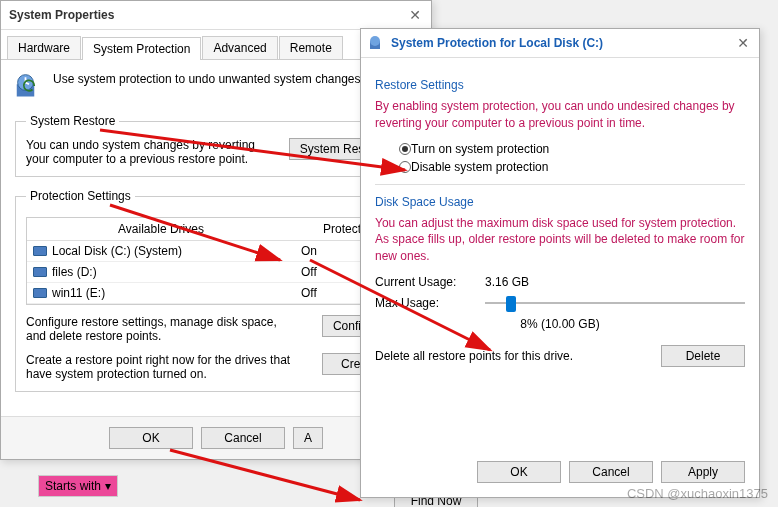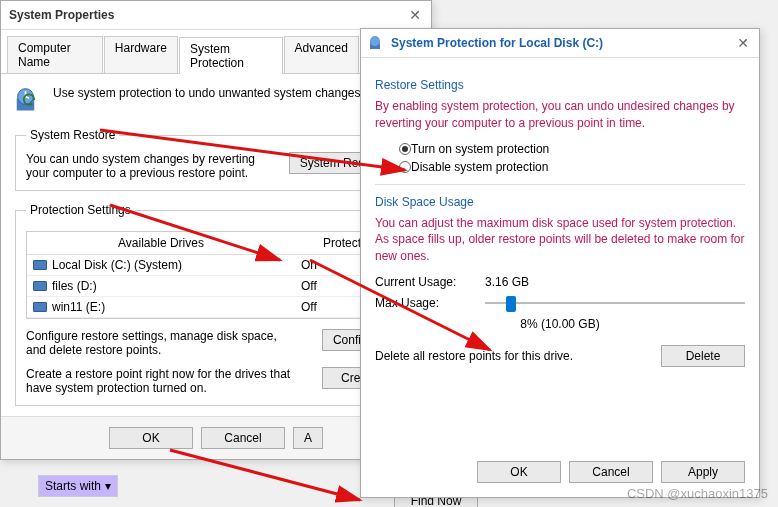--- a/index.html
+++ b/index.html
@@ -46,21 +46,21 @@
 .kv .k { width: 110px; }
 .slider-wrap { position: relative; flex: 1; height: 20px; }
 .slider-track { position: absolute; top: 9px; left: 0; right: 0; height: 2px; background: #bbb; }
 .slider-thumb { position: absolute; top: 3px; width: 10px; height: 16px; background: #0078d4; border-radius: 2px; cursor: pointer; }
 .slider-label { text-align: center; margin-top: 4px; }
 .delete-row { display: flex; align-items: center; gap: 10px; margin-top: 14px; }
 .delete-row > div:first-child { flex: 1; }
 .dlg-buttons2 { display: flex; gap: 8px; justify-content: flex-end; padding: 14px; position: absolute; bottom: 0; right: 0; left: 0; }
 
 
-.bg-dropdown { position: absolute; left: 38px; top: 475px; display:flex; align-items:center; gap:4px; border:1px solid #ccc; background:#c4b5fd; padding: 3px 6px; }
+.bg-dropdown { position: absolute; left: 38px; top: 475px; display:flex; align-items:center; gap:4px; border:1px solid #ccc; background:#ec4899; padding: 3px 6px; }
 .bg-btn { position: absolute; left: 394px; top: 490px; }
 .watermark { position: absolute; right: 10px; bottom: 6px; color: rgba(0,0,0,0.35); font-size: 13px; }
 
 
 .arrow { position: absolute; stroke: #d11; stroke-width: 3; fill: none; pointer-events: none; }
 .arrowhead { fill: #d11; }
 svg.overlay { position: absolute; left:0; top:0; width:778px; height:507px; pointer-events:none; }
 </style>
 </head>
 <body>
@@ -70,21 +70,20 @@
   <span>▾</span>
 </div>
 <div class="btn bg-btn">Find Now</div>
 
 <div id="sysprop" class="window">
   <div class="titlebar">
     <span class="title">System Properties</span>
     <span class="close-x">✕</span>
   </div>
   <div class="tabs">
-    <div class="tab">Computer Name</div>
     <div class="tab">Hardware</div>
     <div class="tab active">System Protection</div>
     <div class="tab">Advanced</div>
     <div class="tab">Remote</div>
   </div>
   <div class="panel">
     <div class="info-row">
       <svg class="shield-icon" viewBox="0 0 32 32">
         <rect x="2" y="14" width="20" height="14" fill="#4a7cc0"></rect>
         <circle cx="12" cy="12" r="9" fill="#6fa3e0" stroke="#2a5c90"></circle>

